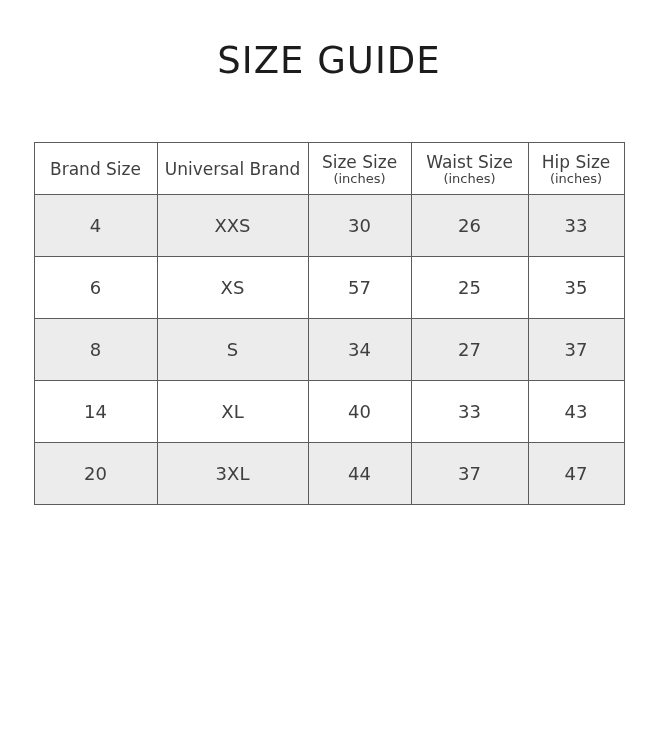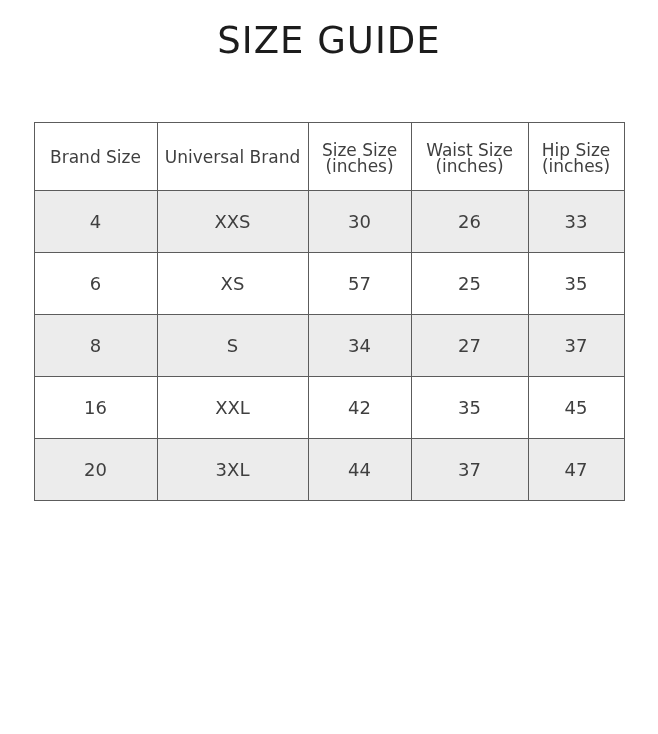--- a/index.html
+++ b/index.html
@@ -11,21 +11,21 @@
     --title:#1c1c1c;
   }
   *{margin:0;padding:0;box-sizing:border-box;}
   html,body{width:658px;height:734px;overflow:hidden;}
   body{
     background:var(--background);
     font-family:"DejaVu Sans","Liberation Sans",sans-serif;
     color:var(--text);
   }
   .page-title{
-    margin-top:20px;
+    margin-top:40px;
     text-align:center;
     font-size:37px;
     font-weight:500;
     letter-spacing:1px;
     color:var(--title);
     line-height:42px;
   }
   table.size-guide{
     margin:60px auto 0 auto;
     width:590px;
@@ -37,31 +37,31 @@
   col.c2{width:151px;}
   col.c3{width:103px;}
   col.c4{width:117px;}
   col.c5{width:96px;}
   th,td{
     border:1px solid var(--border);
     text-align:center;
     vertical-align:middle;
   }
   thead th{
-    height:68px;
+    height:52px;
     font-weight:normal;
     padding:2px;
   }
   .header-label{
     font-size:17px;
     color:var(--text);
     line-height:20px;
   }
   .header-sublabel{
-    font-size:17px;
+    font-size:13px;
     color:var(--text);
     line-height:13px;
   }
   tbody td{
     height:62px;
     font-size:18px;
     color:var(--text);
   }
   tbody tr:nth-child(odd){background:var(--stripe);}
   tbody tr:nth-child(even){background:var(--background);}
@@ -119,25 +119,25 @@
       <td>35</td>
     </tr>
     <tr>
       <td>8</td>
       <td>S</td>
       <td>34</td>
       <td>27</td>
       <td>37</td>
     </tr>
     <tr>
-      <td>16</td>
-      <td>XXL</td>
-      <td>42</td>
-      <td>35</td>
-      <td>45</td>
+      <td>14</td>
+      <td>XL</td>
+      <td>40</td>
+      <td>33</td>
+      <td>43</td>
     </tr>
     <tr>
       <td>20</td>
       <td>3XL</td>
       <td>44</td>
       <td>37</td>
       <td>47</td>
     </tr>
   </tbody>
 </table>

